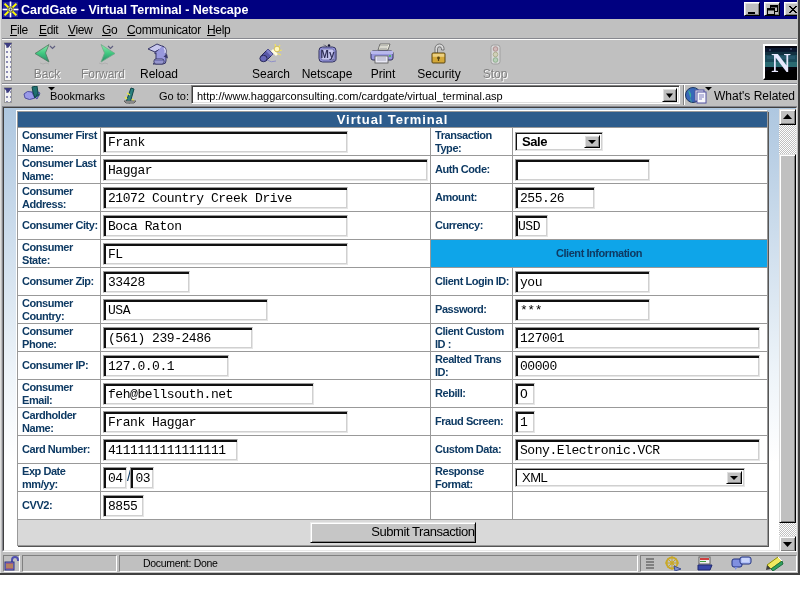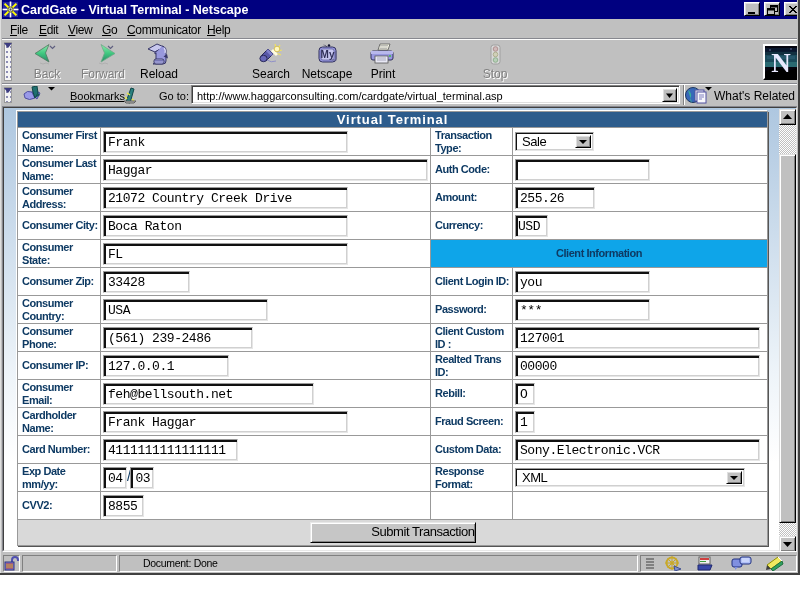--- a/index.html
+++ b/index.html
@@ -173,20 +173,30 @@
       <path d="M8 7 L10 1 L20 1 L18 7 Z" fill="#f8f8e8" stroke="#585858" stroke-width="0.8"></path>
       <path d="M10 2.5 h8 M9.7 4 h8 M9.4 5.5 h8" stroke="#a0a0a0" stroke-width="0.7"></path>
       <path d="M3 8 h18 q2 0 2 2 v5 q0 2 -2 2 h-18 q-2 0 -2 -2 v-5 q0 -2 2 -2" fill="#9898e0" stroke="#30305c"></path>
       <rect x="1" y="8" width="22" height="3" fill="#b8b8ec"></rect>
       <circle cx="20" cy="13" r="1" fill="#40c040"></circle>
       <rect x="5" y="13" width="13" height="7" fill="#e8e8f4" stroke="#585858" stroke-width="0.8"></rect>
       <path d="M7 15 h9 M7 17 h9" stroke="#9090a8" stroke-width="0.7"></path>
       </svg>
         <span class="lbl">Print</span>
       </div>
+    <div class="tbtn" style="left:409px;">
+        <svg class="ic" viewBox="0 0 26 23">
+      <path d="M9 10 v-4.5 a4.5 4.5 0 0 1 9 0 V7 h-2.5 V5.8 a2 2 0 0 0 -4 0 V10 Z" fill="#d8d8d8" stroke="#606060" stroke-width="0.8"></path>
+      <rect x="6" y="10" width="13" height="10" rx="1" fill="#d4a838" stroke="#584410"></rect>
+      <rect x="6.8" y="10.8" width="11.4" height="3" fill="#ecd080"></rect>
+      <circle cx="12.5" cy="15" r="1.4" fill="#584410"></circle>
+      <path d="M12.5 15.5 v2.5" stroke="#584410" stroke-width="1.2"></path>
+      </svg>
+        <span class="lbl">Security</span>
+      </div>
     <div class="tbtn dis" style="left:465px;">
         <svg class="ic" viewBox="0 0 26 23">
       <rect x="9" y="2" width="9" height="19" rx="2.5" fill="#d8d8d8" stroke="#a0a0a0"></rect>
       <circle cx="13.5" cy="6" r="2.3" fill="#d0baba" stroke="#b09090"></circle>
       <circle cx="13.5" cy="11.5" r="2.3" fill="#d0d0b8" stroke="#b0b090"></circle>
       <circle cx="13.5" cy="17" r="2.3" fill="#b8d0b8" stroke="#90b090"></circle>
       </svg>
         <span class="lbl">Stop</span>
       </div>
     <div id="nlogo">
@@ -209,21 +219,21 @@
     <div class="grip" style="top:2px;height:16px;"></div>
     <svg style="position:absolute;left:21px;top:1px;" width="20" height="18" viewBox="0 0 20 18">
       <path d="M1 8 Q4 4 9 6 L12 12 Q6 15 2 12 Z" fill="#9999e8" stroke="#5050a0"></path>
       <path d="M9 6 Q14 4 17 7 L14 13 Q12 11 12 12 Z" fill="#8888dd" stroke="#5050a0"></path>
       <path d="M9 1 L14 0 L15 7 L12 12 L10 6 Z" fill="#207070" stroke="#104848"></path>
       <path d="M12 12 L15 7 L17 9 Z" fill="#185858"></path>
     </svg>
     <svg style="position:absolute;left:46px;top:2px;" width="7" height="4">
         <path d="M0 0 L7 0 L3.5 3.5 Z" fill="#000"></path>
       </svg>
-    <span style="position:absolute;left:68px;top:5px;text-decoration:underline;">Bookmarks</span>
+    <span style="position:absolute;left:48px;top:5px;">Bookmarks</span>
     <svg style="position:absolute;left:121px;top:2px;" width="14" height="17" viewBox="0 0 14 17">
       <path d="M3 15 L8 1 L11 2 L7 16 Z" fill="#2a8080" stroke="#104848"></path>
       <path d="M2 10 l2 2 M4 6 l3 2 M9 12 l2 2" stroke="#e8e840" stroke-width="1.4"></path>
       <path d="M1 14 h12 l-2 2 h-8 z" fill="#b0b0b0" stroke="#606060"></path>
     </svg>
     <span style="position:absolute;left:157px;top:5px;">Go to:</span>
     <div id="urlbox">http://www.haggarconsulting.com/cardgate/virtual_terminal.asp<div id="urldrop"><svg width="13" height="12">
             <path d="M3 4.5 L10 4.5 L6.5 9 Z" fill="#000"></path>
           </svg></div></div>
     <div style="position:absolute;left:681px;top:0px;width:2px;height:20px;border-left:1px solid #808080;border-right:1px solid #fff;"></div>
@@ -250,21 +260,21 @@
             <col style="width:255px">
           </colgroup>
       <tbody>
             <tr class="hdr">
               <td colspan="4">Virtual Terminal</td>
             </tr>
       <tr>
               <td class="lab">Consumer First<br>Name:</td>
               <td><span class="fld" style="width:245px;">Frank</span></td>
               <td class="lab">Transaction<br>Type:</td>
-              <td><span class="sel" style="width:79px;">Sale<span class="sbtn"></span></span></td>
+              <td><span class="sel" style="width:88px;font-weight:bold;">Sale<span class="sbtn"></span></span></td>
             </tr>
       <tr>
               <td class="lab">Consumer Last<br>Name:</td>
               <td><span class="fld" style="width:325px;">Haggar</span></td>
               <td class="lab">Auth Code:</td>
               <td><span class="fld" style="width:135px;">&nbsp;</span></td>
             </tr>
       <tr>
               <td class="lab">Consumer<br>Address:</td>
               <td><span class="fld" style="width:245px;">21072 Country Creek Drive</span></td>

